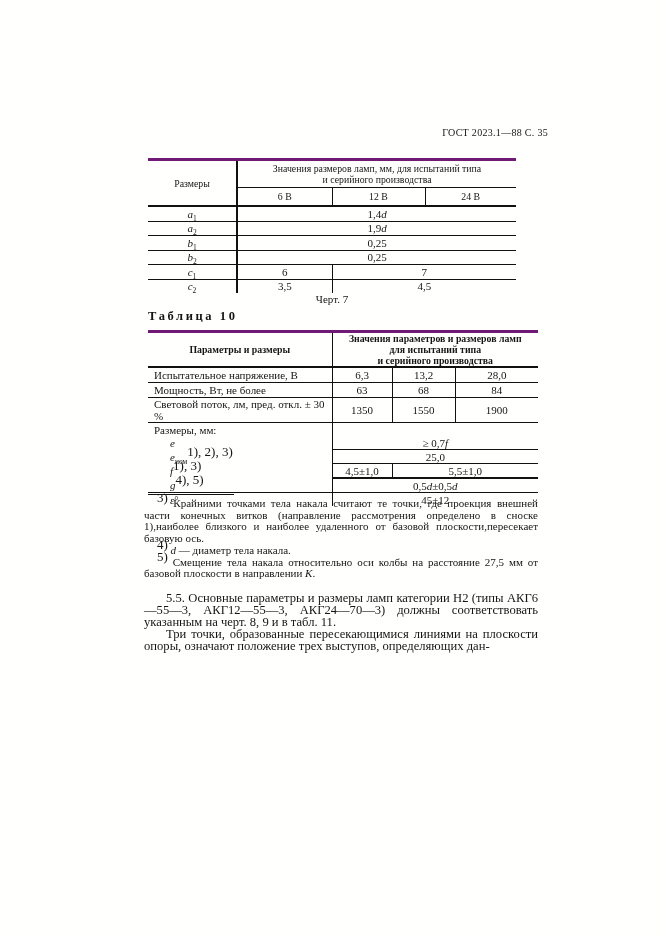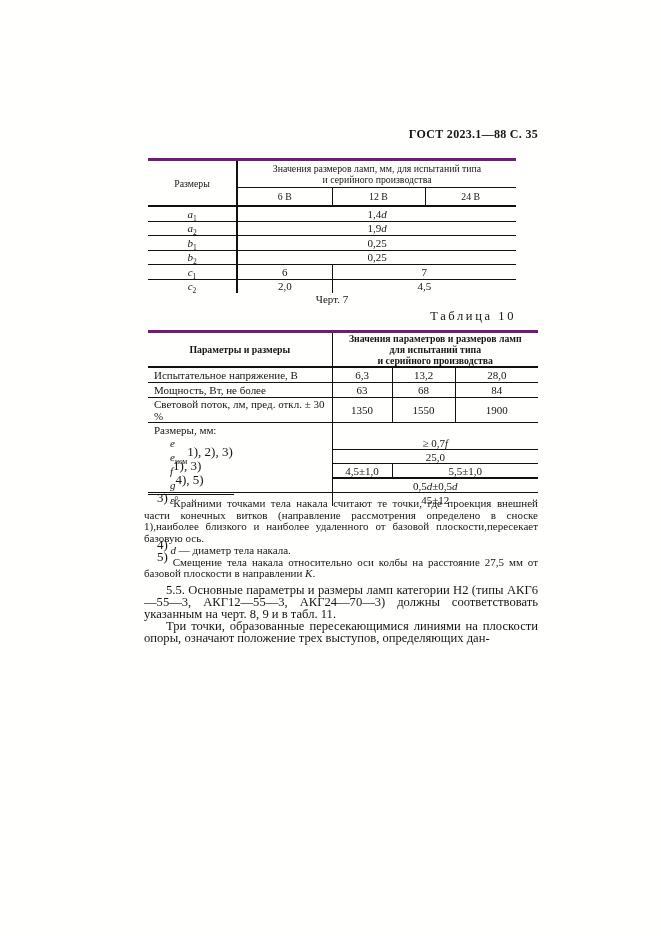--- a/index.html
+++ b/index.html
@@ -2,22 +2,22 @@
 <html><head>
 <meta charset="utf-8">
 <style>
   html,body { margin:0; padding:0; background:#ffffff; }
   .page {
     position:relative; width:661px; height:936px; background:#fffffe;
     font-family:"Liberation Serif","DejaVu Serif",serif; color:#151515;
     overflow:hidden;
   }
   .doc-header {
-    position:absolute; top:127px; left:144px; width:394px;
-    text-align:right; font-weight:bold; font-size:12px; letter-spacing:0.3px;
+    position:absolute; top:127px; left:154px; width:394px;
+    text-align:right; font-weight:normal; font-size:10px; letter-spacing:0.3px;
   }
   table { border-collapse:collapse; table-layout:fixed; }
   td { padding:0 2px; text-align:center; vertical-align:middle; }
   .t1 { position:absolute; left:148px; top:158px; width:368px; }
   .t2 { position:absolute; left:148px; top:330px; width:390px; }
   .h  { font-size:9.8px; line-height:11px; }
   .pre { white-space:pre-line; }
   .val { font-size:11px; line-height:12px; }
   .lbl1 { font-size:11px; line-height:12px; }
   .lbl2 { font-size:11px; line-height:12px; text-align:left; padding-left:6px; }
@@ -40,27 +40,27 @@
   .t1 .dr td  { height:13.5px; }
   .t2 .hr td  { height:32px;font-weight:bold; }
   .t2 .dr td  { height:14px; }
   .t2 .sr td  { height:13px; }
   .fig-caption {
     position:absolute; left:148px; top:293px; width:368px;
     text-align:center; font-size:11px;
   }
   .table-caption {
     position:absolute; left:148px; top:309px; width:368px;
-    text-align:right; font-size:12.5px; letter-spacing:2.6px;
+    font-size:12.5px; letter-spacing:2.6px;font-weight:bold;
   }
   .fn-rule { position:absolute; left:148px; top:494px; width:86px; border-top:1.5px solid #111; }
   .textblock { position:absolute; left:144px; top:498px; width:394px; }
   .fn   { font-size:11px;  line-height:11.7px; text-align:justify; text-indent:13px; margin:0; }
   .para { font-size:12.6px; line-height:11.9px; text-align:justify; text-indent:22px; margin:0; }
-  .para-first { margin-top:5px; }
+  .para-first { margin-top:13px; }
   i { font-style:italic; }
 </style>
 </head>
 <body>
 
 <div class="page">
 
   <div class="doc-header">ГОСТ 2023.1—88 С. 35</div>
 
   <table class="t1">
@@ -97,21 +97,21 @@
         <td class="lbl1 br3 bb1"><i>b</i><sub>2</sub></td>
         <td colspan="3" class="val bb1">0,25</td>
       </tr>
       <tr class="dr">
         <td class="lbl1 br3 bb1"><i>c</i><sub>1</sub></td>
         <td class="val br1 bb1">6</td>
         <td colspan="2" class="val bb1">7</td>
       </tr>
       <tr class="dr">
         <td class="lbl1 br3"><i>c</i><sub>2</sub></td>
-        <td class="val br1">2,0</td>
+        <td class="val br1">3,5</td>
         <td colspan="2" class="val">4,5</td>
       </tr>
     </tbody>
   </table>
 
   <div class="fig-caption">Черт. 7</div>
   <div class="table-caption">Таблица 10</div>
 
   <table class="t2">
     <colgroup>

